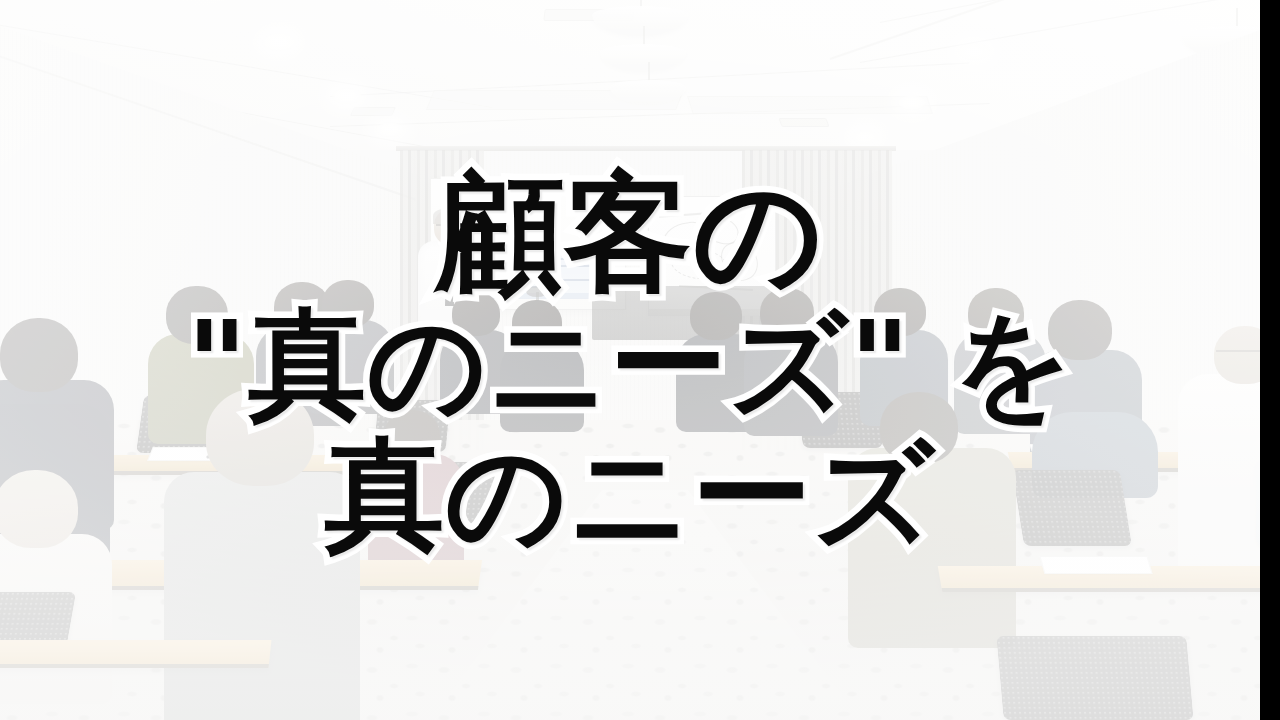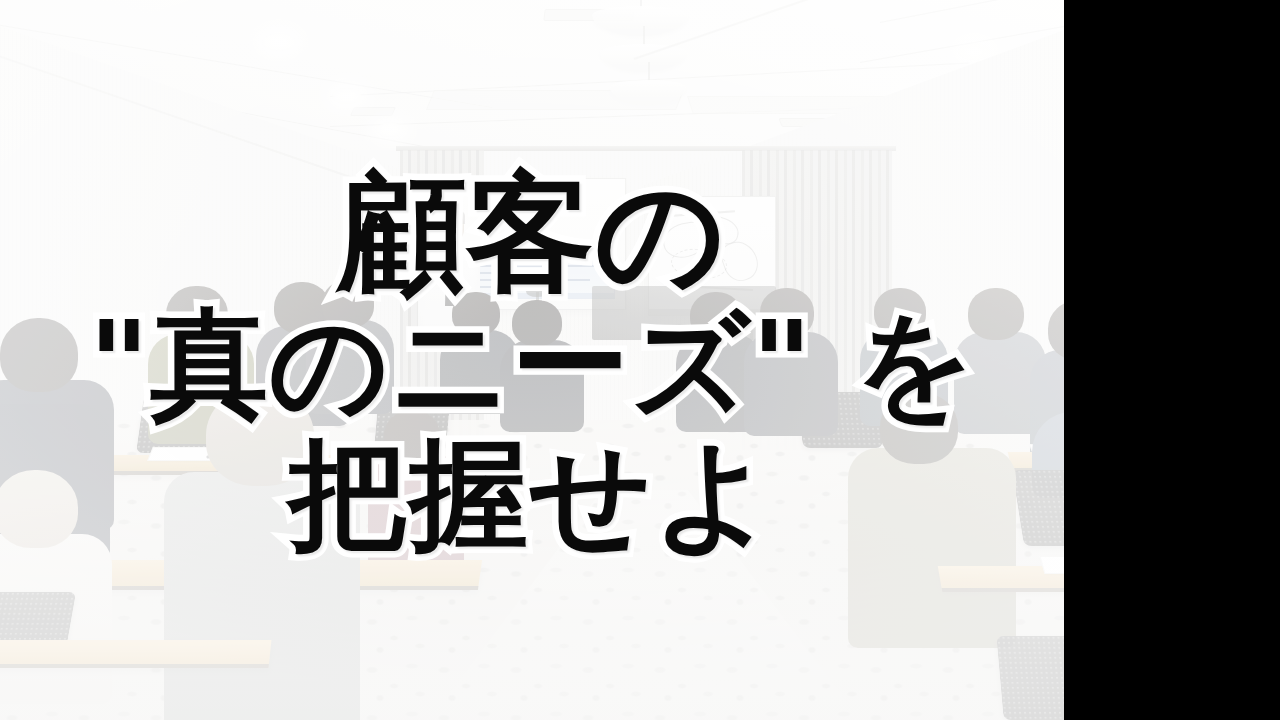--- a/index.html
+++ b/index.html
@@ -1,21 +1,21 @@
 <!DOCTYPE html>
 <html lang="ja"><head>
 <meta charset="utf-8">
 <title>顧客の"真のニーズ"を把握せよ</title>
 <style>
   html,body{margin:0;padding:0;background:#000;}
   *{box-sizing:border-box;}
 
   .stage{
     position:relative;
-    width:1064px;height:720px;
+    width:1260px;height:720px;
     overflow:hidden;
     background:#f2f1ef;
     font-family:"Liberation Sans","DejaVu Sans",sans-serif;
   }
 
   
   .photo{position:absolute;inset:0;overflow:hidden;background:#efeeec;}
 
   
   .ceiling{
@@ -652,16 +652,16 @@
     <div class="desk d-frontL2"></div>
     <div class="chair ch6"></div>
 
     <div class="photo-wash"></div>
     <div class="photo-wash2"></div>
   </div>
 
   <div class="overlay">
     <div class="tline tline-1">顧客の</div>
     <div class="tline tline-2">"真のニーズ" を</div>
-    <div class="tline tline-3">把握せよ</div>
+    <div class="tline tline-3">真のニーズ</div>
   </div>
 
 </div>
 
 </body></html>

